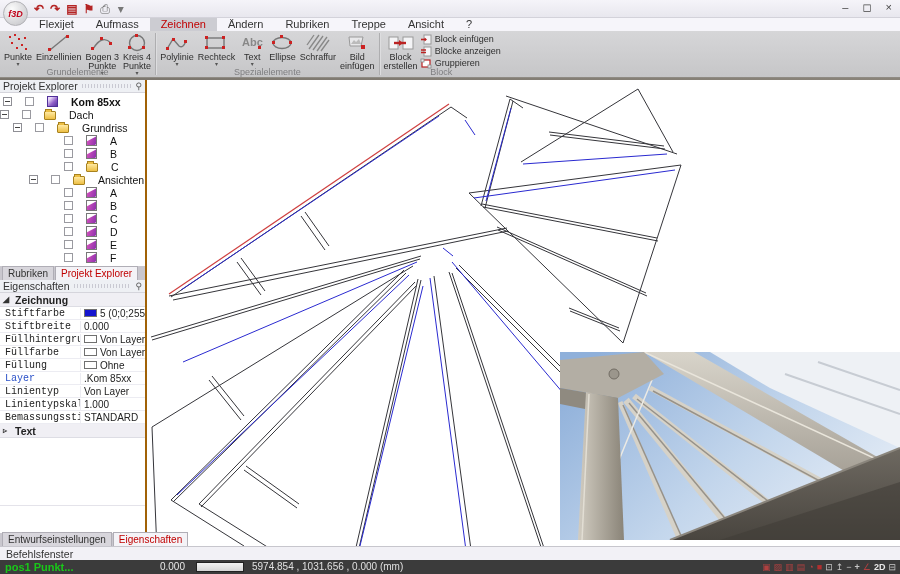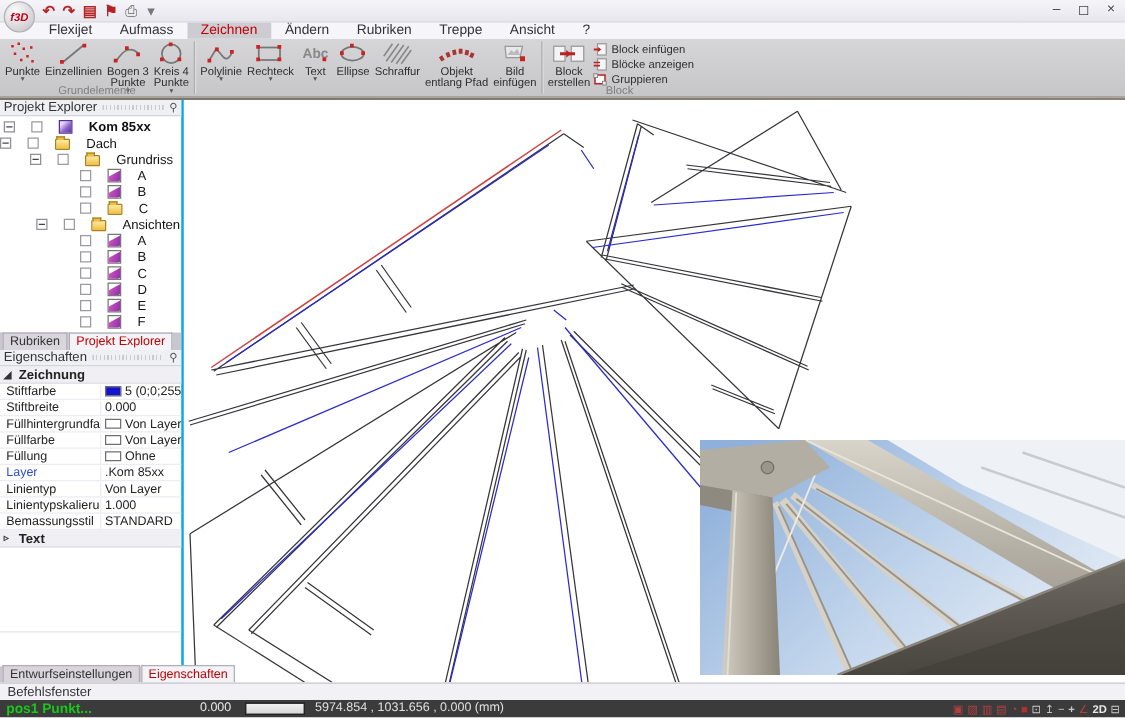--- a/index.html
+++ b/index.html
@@ -39,21 +39,21 @@
   .rbtn .ric { height:21px; display:flex; align-items:center; justify-content:center; }
   .rbtn .rlb { font-size:9px; line-height:9px; text-align:center; color:#2e2e2e; }
   .rbtn .rar { font-size:6px; color:#555; line-height:5px; }
   .smallstack { display:flex; flex-direction:column; justify-content:flex-start; gap:1px; padding-top:2px; }
   .sbtn { display:flex; align-items:center; gap:3px; font-size:9px; color:#2e2e2e; line-height:11px; }
   .ribbon-underline { position:absolute; top:78px; left:0; right:0; height:2px;
     background:linear-gradient(90deg,#7a756d,#8a847a); z-index:27; }
 
   
   .sidebar { position:absolute; left:0; top:80px; width:147px; bottom:28px; background:#fff;
-    border-right:2px solid #0ea5e9; z-index:20; }
+    border-right:2px solid #a16207; z-index:20; }
   .phead { height:13px; background:#eef0f4; border-bottom:1px solid #d5d5dc; display:flex;
     align-items:center; padding:0 3px; color:#333; font-size:10.5px; position:relative;}
   .phead .dots { flex:1; height:4px; margin:0 4px;
     background:repeating-linear-gradient(90deg,#c9c9d2 0 1px, transparent 1px 3px); }
   .pin { color:#555; font-size:9px; transform:rotate(0deg); }
 
   .tree { height:173px; overflow:hidden; padding-top:2px; }
   .trow { display:flex; align-items:center; height:13px; gap:13px; }
   .trow .lbl { font-size:10.5px; color:#111; white-space:nowrap; }
   .trow .lbl.bold { font-weight:bold; }
@@ -74,21 +74,21 @@
   .tabbar { height:14px; background:#c9c7ce; display:flex; align-items:flex-end; padding-left:2px; gap:1px; }
   .tab { font-size:10px; padding:1px 5px 1px 5px; background:#d8d6dc; border:1px solid #b0aeb6;
     border-bottom:none; color:#333; line-height:11px; white-space:nowrap; }
   .tab.active { background:#f4f3f7; color:#c00000; }
 
   .props { }
   .psec { height:14px; display:flex; align-items:center; gap:4px; background:#f0eff4;
     border-bottom:1px solid #dddde4; font-weight:bold; font-size:10.5px; padding-left:3px; }
   .psec .tri { font-size:8px; color:#333; width:8px; }
   .prow { display:flex; height:13px; align-items:center; border-bottom:1px solid #ececf2; font-size:10px; }
-  .plabel { width:80px; padding-left:5px; color:#222; white-space:nowrap; overflow:hidden; }
+  .plabel { width:80px; padding-left:5px; color:#222; white-space:nowrap; overflow:hidden;font-family:Liberation Mono, monospace; }
   .plabel.blue { color:#2a50c8; }
   .pval { flex:1; border-left:1px solid #ececf2; padding-left:3px; display:flex; align-items:center; gap:3px;
     white-space:nowrap; overflow:hidden; }
   .swatch { width:13px; height:8px; border:1px solid #707070; flex:none; }
   .sidebar-bottom-tabs { position:absolute; bottom:0; left:0; right:0; height:13px; background:#c9c7ce;
     display:flex; align-items:flex-end; padding-left:2px; gap:1px; }
   .divline { position:absolute; left:0; right:0; bottom:40px; height:1px; background:#e4e3ea; }
 
   
   .canvas { position:absolute; left:149px; top:80px; right:0; bottom:28px; background:#fff; overflow:hidden; z-index:10; }
@@ -262,45 +262,30 @@
               <line x1="12" y1="18" x2="22" y2="4"></line>
               <line x1="2" y1="12" x2="9" y2="2"></line>
               <line x1="16" y1="18" x2="24" y2="7"></line>
             </g>
           </svg>
       </span>
       <span class="rlb">Schraffur</span>
     </div>
     <div class="rbtn">
       <span class="ric">
-        <svg width="34" height="20">
-            <g fill="#a33">
-              <rect x="4" y="12" width="3" height="4" transform="rotate(-30 5 14)"></rect>
-              <rect x="9" y="9" width="3" height="4" transform="rotate(-20 10 11)"></rect>
-              <rect x="14" y="7" width="3" height="4" transform="rotate(-10 15 9)"></rect>
-              <rect x="19" y="6" width="3" height="4"></rect>
-              <rect x="24" y="7" width="3" height="4" transform="rotate(12 25 9)"></rect>
-              <rect x="28" y="9" width="3" height="4" transform="rotate(24 29 11)"></rect>
-            </g>
-          </svg>
-      </span>
-      <span class="rlb">Objekt</span>
-      <span class="rlb">entlang Pfad</span>
-    </div>
-    <div class="rbtn">
-      <span class="ric">
         <svg width="26" height="20">
             <path d="M5,4 h14 l-2,9 h-11 z" fill="#e8e8ea" stroke="#999"></path>
             <path d="M7,11 l3,-4 2,2 3,-3 2,5 z" fill="#bbb"></path>
             <rect x="17" y="12" width="4" height="4" fill="#c22"></rect>
           </svg>
       </span>
       <span class="rlb">Bild</span>
       <span class="rlb">einfügen</span>
     </div>
+    <div class="rgroup-label">Spezialelemente</div>
   </div>
 
   <div class="rsep"></div>
 
   <div class="rgroup">
     <div class="rbtn">
       <span class="ric">
         <svg width="30" height="20">
             <rect x="3" y="4" width="9" height="12" fill="#f4f4f6" stroke="#999"></rect>
             <rect x="17" y="4" width="10" height="12" fill="#f4f4f6" stroke="#999"></rect>
@@ -355,21 +340,21 @@
         <span class="cbox"></span>
         <span class="i-cube"></span>
         <span class="lbl bold">Kom 85xx</span>
       </div>
     <div class="trow" style="">
         <span class="expander"></span>
         <span class="cbox"></span>
         <span class="i-folder"></span>
         <span class="lbl">Dach</span>
       </div>
-    <div class="trow" style="padding-left:24px">
+    <div class="trow" style="padding-left:13px">
         <span class="expander"></span>
         <span class="cbox"></span>
         <span class="i-folder"></span>
         <span class="lbl">Grundriss</span>
       </div>
     <div class="trow" style="padding-left:42px">
         <span class="tspacer"></span>
         <span class="cbox"></span>
         <span class="i-view"></span>
         <span class="lbl">A</span>

